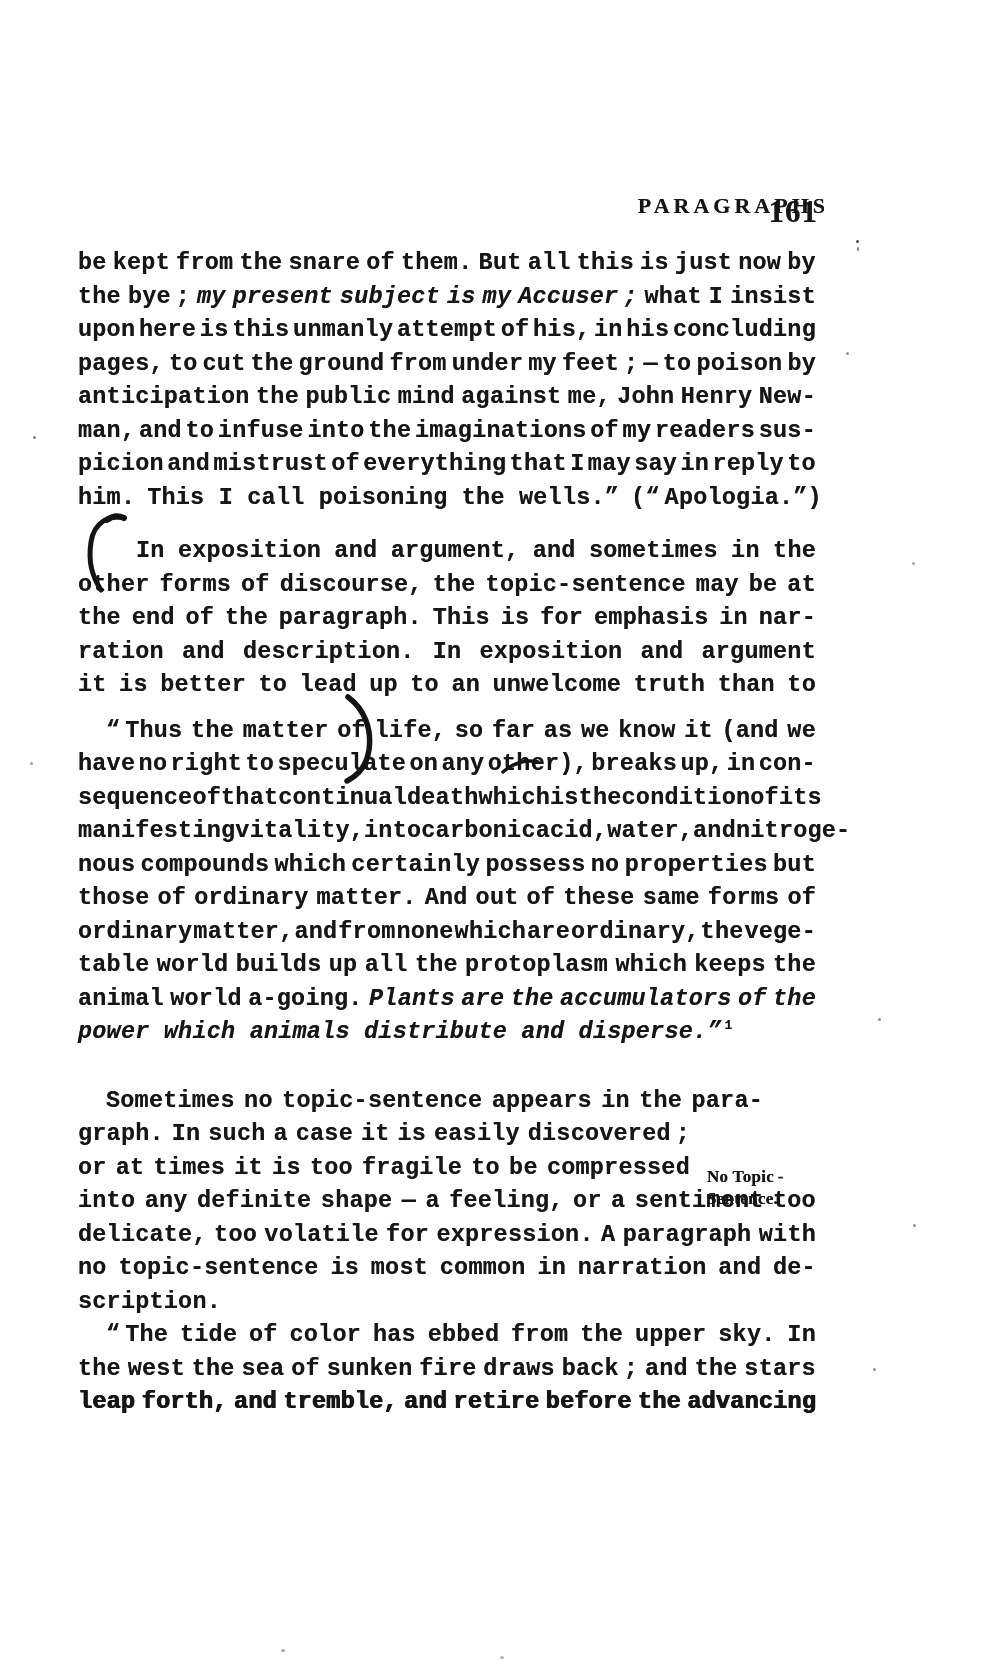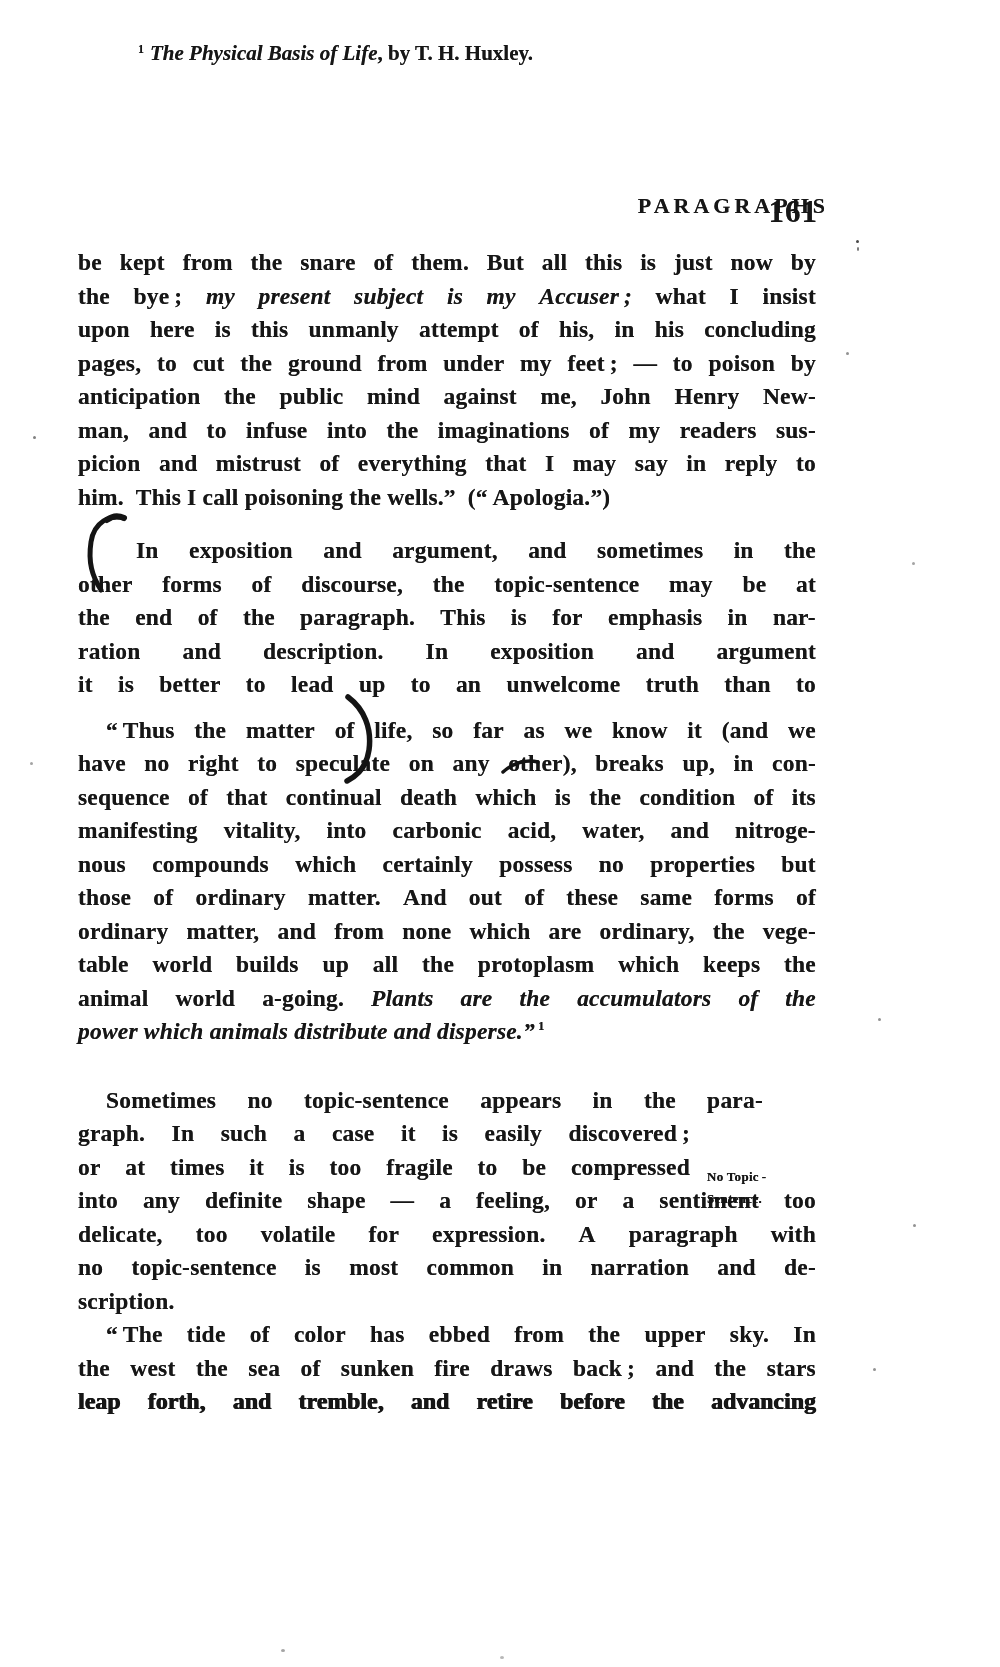--- a/index.html
+++ b/index.html
@@ -18,32 +18,32 @@
     position:absolute; top:186px; left:728px; width:90px;
     text-align:right; font-size:31px; line-height:34px; letter-spacing:1px;margin-top:9px;
   }
   .body-text {
     position:absolute; left:78px; top:240px; width:738px;
     padding-top:6px; font-size:23.5px; letter-spacing:0.2px;
   }
   .para { margin:0; }
   .line {
     width:738px; box-sizing:border-box;
-    height:33.5px; line-height:33.5px; white-space:pre; overflow:visible;
+    height:33.5px; line-height:33.5px; white-space:pre; overflow:visible;font-family:Liberation Mono, monospace;
   }
   .just { display:flex; justify-content:space-between; }
   .just span { white-space:pre; }
   .it { font-style:italic; }
   .heavy { text-shadow:0.7px 0 0 currentColor, -0.3px 0 0 currentColor; }
   sup {
     font-size:13px; line-height:0; vertical-align:9px; margin-left:3px;
   }
   .sidenote {
     position:absolute; left:707px; top:1166px; width:120px;
-    font-size:13px; line-height:22px; letter-spacing:0.3px;
+    font-size:17px; line-height:22px; letter-spacing:0.3px;
     text-shadow:0 0 0.3px rgba(10,10,10,0.8);
   }
   .footnote {
     margin-top:8px; margin-left:117px; height:30px;
     font-size:21px; line-height:30px; white-space:pre;
   }
   .footnote sup { margin-left:0; margin-right:6px; vertical-align:7px; font-size:12px; }
   .pen { position:absolute; }
   .pen path { stroke:#141414; fill:none; stroke-linecap:round; }
   .speck { position:absolute; border-radius:50%; background:#4a4a4a; }
@@ -111,23 +111,20 @@
     <path d="M42 6 C28 2 12 10 9 30 C6 50 10 64 19 78" stroke-width="5"></path>
     <path d="M42 6 C36 3 30 4 25 8" stroke-width="6"></path>
   </svg>
   <svg class="pen" style="left:342px;top:694px;" width="38" height="90" viewBox="0 0 38 90">
     <path d="M6 3 C22 15 30 34 27 56 C25 70 17 81 5 87" stroke-width="5.5"></path>
   </svg>
   <svg class="pen" style="left:500px;top:756px;" width="42" height="20" viewBox="0 0 42 20">
     <path d="M3 16 C13 7 26 3 38 6" stroke-width="3.5"></path>
   </svg>
 
-  <div class="footnote">
-    <sup>1</sup><span class="it">The Physical Basis of Life</span><span>, by T. H. Huxley.</span>
-  </div>
 
   <div class="speck" style="left:856px;top:240px;width:3px;height:3px;"></div>
   <div class="speck" style="left:857px;top:247px;width:2px;height:4px;opacity:.8;"></div>
   <div class="speck" style="left:846px;top:352px;width:3px;height:3px;opacity:.6;"></div>
   <div class="speck" style="left:33px;top:436px;width:3px;height:3px;opacity:.7;"></div>
   <div class="speck" style="left:912px;top:562px;width:3px;height:3px;opacity:.5;"></div>
   <div class="speck" style="left:30px;top:762px;width:3px;height:3px;opacity:.5;"></div>
   <div class="speck" style="left:878px;top:1018px;width:3px;height:3px;opacity:.6;"></div>
   <div class="speck" style="left:913px;top:1224px;width:3px;height:3px;opacity:.6;"></div>
   <div class="speck" style="left:873px;top:1368px;width:3px;height:3px;opacity:.6;"></div>

